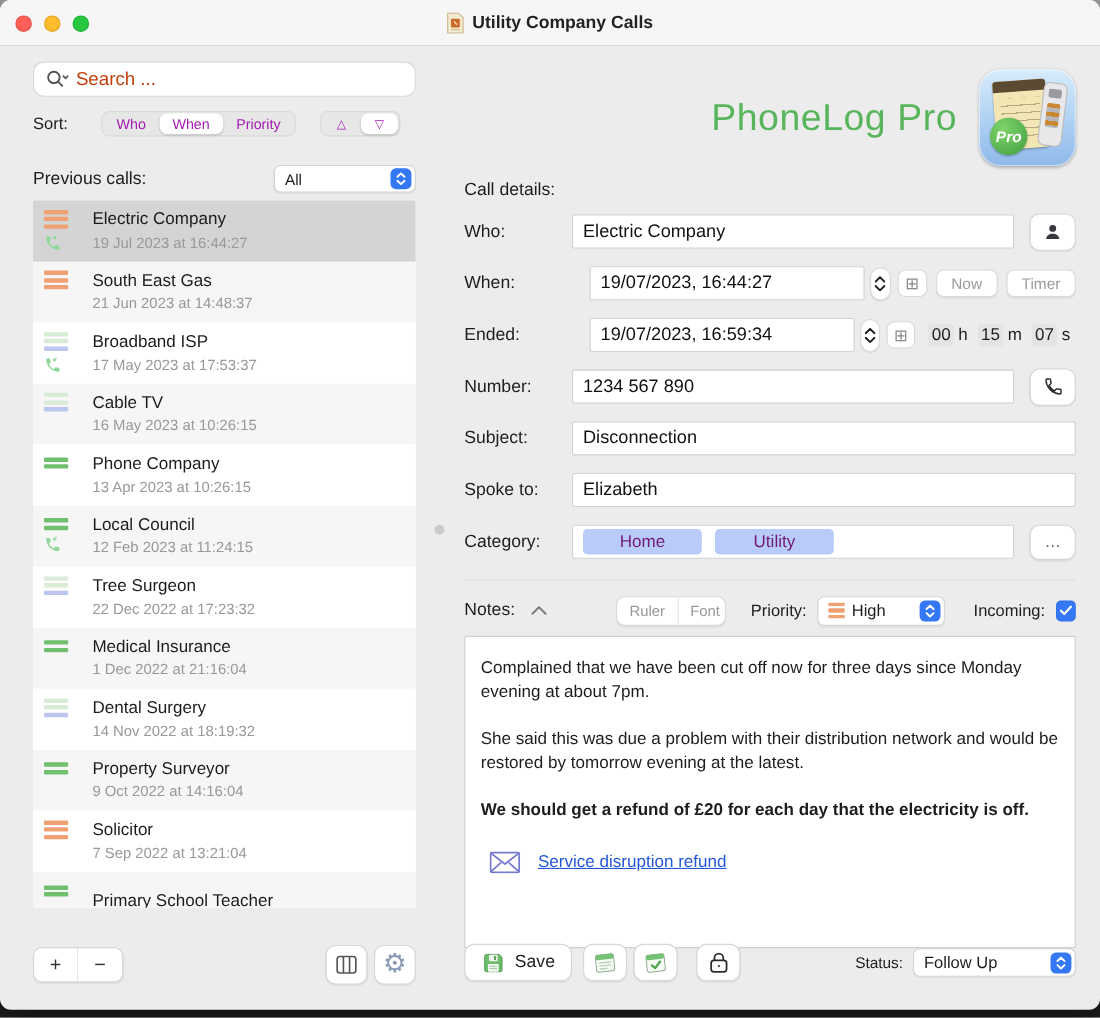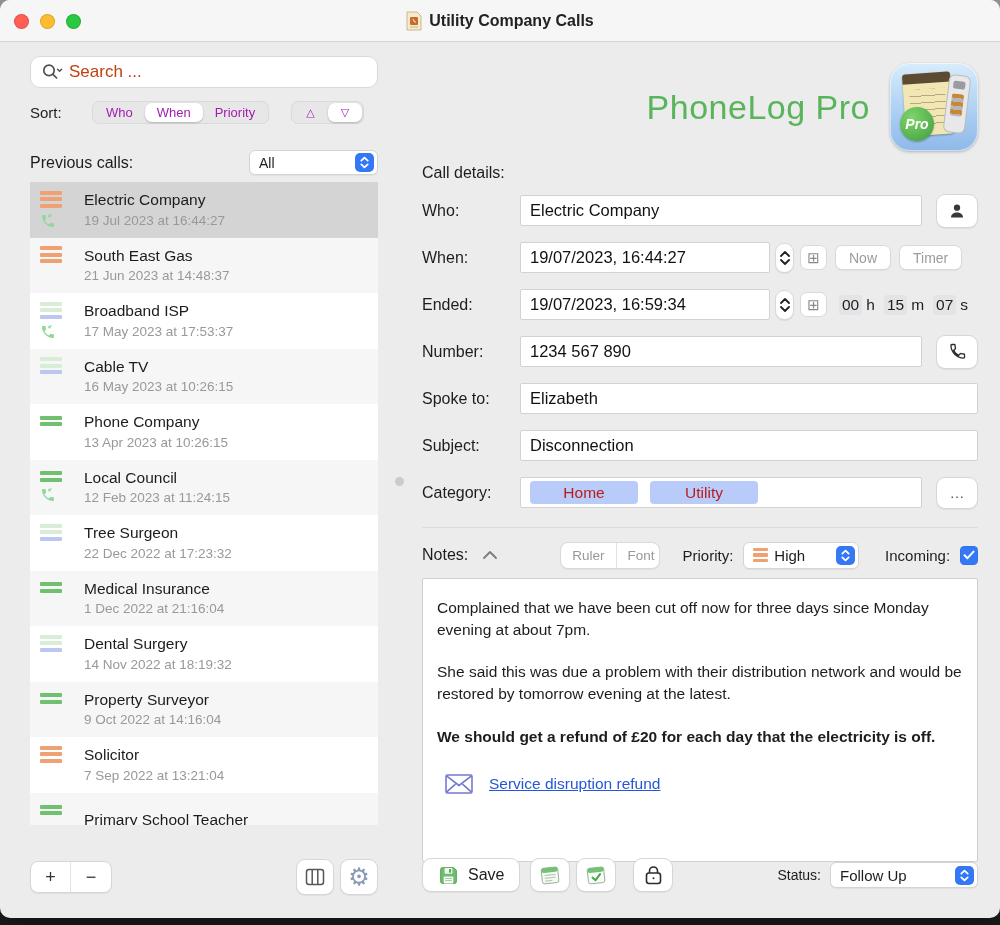--- a/index.html
+++ b/index.html
@@ -109,21 +109,21 @@
   
   .drows { margin-top:13px; display:flex; flex-direction:column; gap:16px; }
   .drow { display:flex; align-items:center; height:31px; }
   .dlabel { width:98px; font-size:16px; flex:none; }
   .field {
     background:#fff; border:1px solid #d2d2d2; height:31px; display:flex; align-items:center;
     padding:0 9px; font-size:16.5px; color:#111; border-radius:2px;
   }
   .field.w-mid { width:402px; }
   .field.w-full { width:458px; }
-  .field.w-date { width:250px; }
+  .field.w-date { width:250px;margin-left:16px; }
   .rowbtn {
     margin-left:auto; width:42px; height:34px; background:#fff; border:1px solid #d6d6d6;
     border-radius:9px; display:flex; align-items:center; justify-content:center;
     box-shadow:0 1px 1px rgba(0,0,0,.06);
   }
   .stepper {
     width:19px; height:30px; margin-left:5px; background:#fff; border:1px solid #d9d9d9; border-radius:9px;
     display:flex; flex-direction:column; align-items:center; justify-content:center; gap:2px;
     box-shadow:0 1px 1px rgba(0,0,0,.08);
   }
@@ -132,21 +132,21 @@
     display:flex; align-items:center; justify-content:center; color:#8a8a8e; font-size:15px;
   }
   .pillbtn {
     height:25px; margin-left:8px; background:#fff; border:1px solid #d9d9d9; border-radius:7px;
     display:flex; align-items:center; justify-content:center; padding:0 13px; font-size:14px; color:#9b9b9f;
     box-shadow:0 1px 1px rgba(0,0,0,.05);
   }
   .durwrap { display:flex; align-items:center; gap:4px; margin-left:12px; font-size:15.5px; }
   .durval { background:#e4e4e6; border-radius:3px; padding:1px 3px; }
   .durunit { margin-right:5px; }
-  .tag { background:var(--tag,#b9cbf8); border-radius:4px; padding:2.5px 0; width:108px; text-align:center; font-size:15.5px; margin-right:12px; color:#b91c1c; }
+  .tag { background:var(--tag,#b9cbf8); border-radius:4px; padding:2.5px 0; width:108px; text-align:center; font-size:15.5px; margin-right:12px; color:#701a75; }
   .divider { height:1px; background:#dcdcdc; margin:19px 0 0; }
   
   .noteshead { display:flex; align-items:center; margin-top:13px; height:28px; }
   .noteslabel { font-size:16px; }
   .chev { margin-left:14px; color:#7c7c80; display:flex; }
   .rulerfont { display:flex; margin-left:62px; border:1px solid #d9d9d9; border-radius:8px; overflow:hidden; background:#fff; height:27px; box-shadow:0 1px 1px rgba(0,0,0,.05); }
   .rulerfont .rfbtn { padding:0 11px; font-size:13.5px; color:#98989d; display:flex; align-items:center; }
   .rulerfont .rfbtn:first-child { border-right:1px solid #e2e2e2; }
   .priolabel { margin-left:22px; font-size:15px; }
   .priopopup { margin-left:10px; width:122px; height:27px; font-size:15px; }
@@ -582,30 +582,30 @@
           <span>1234 567 890</span>
         </div>
         <div class="rowbtn">
           <svg width="19" height="19" viewBox="0 0 24 24" fill="none" stroke="#2c2c2e" stroke-width="1.7" stroke-linejoin="round">
             <path d="M7.1 10.6c1.4 2.7 3.6 4.9 6.3 6.3l2.1-2.1c.26-.26.65-.35 1-.23 1.06.35 2.2.54 3.37.54.55 0 1 .45 1 1v3.2c0 .55-.45 1-1 1C11.3 20.3 3.7 12.7 3.7 4.2c0-.55.45-1 1-1h3.2c.55 0 1 .45 1 1 0 1.17.19 2.3.54 3.37.11.35.03.74-.24 1z"></path>
           </svg>
         </div>
       </div>
 
       <div class="drow">
+        <span class="dlabel">Subject:</span>
+        <div class="field w-full">
+          <span>Disconnection</span>
+        </div>
+      </div>
+
+      <div class="drow">
         <span class="dlabel">Spoke to:</span>
         <div class="field w-full">
           <span>Elizabeth</span>
-        </div>
-      </div>
-
-      <div class="drow">
-        <span class="dlabel">Subject:</span>
-        <div class="field w-full">
-          <span>Disconnection</span>
         </div>
       </div>
 
       <div class="drow">
         <span class="dlabel">Category:</span>
         <div class="field w-mid" id="category-field">
             <span class="tag">Home</span>
             <span class="tag">Utility</span>
           </div>
         <div class="rowbtn" style="height:32px;">

